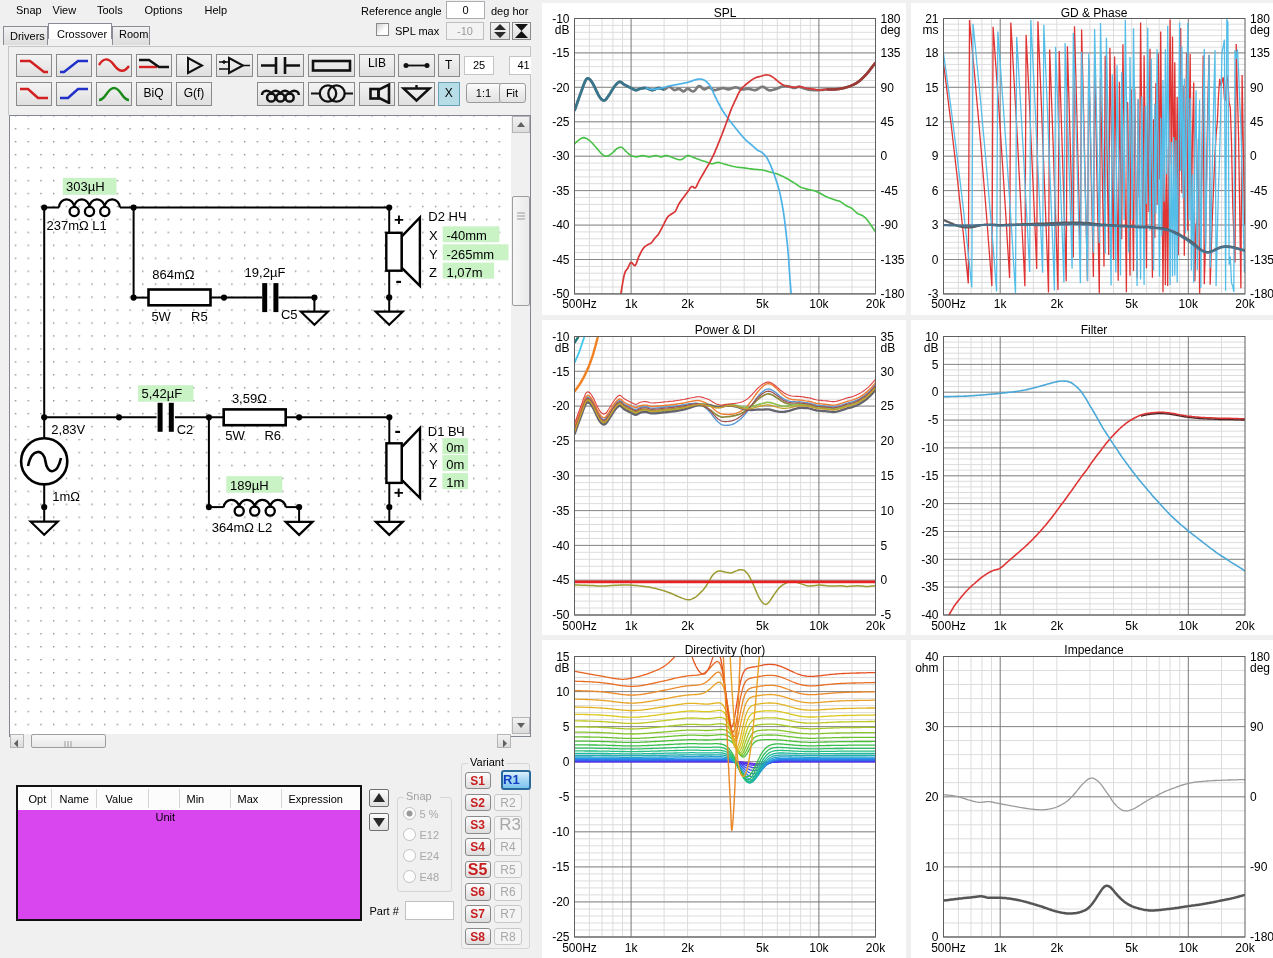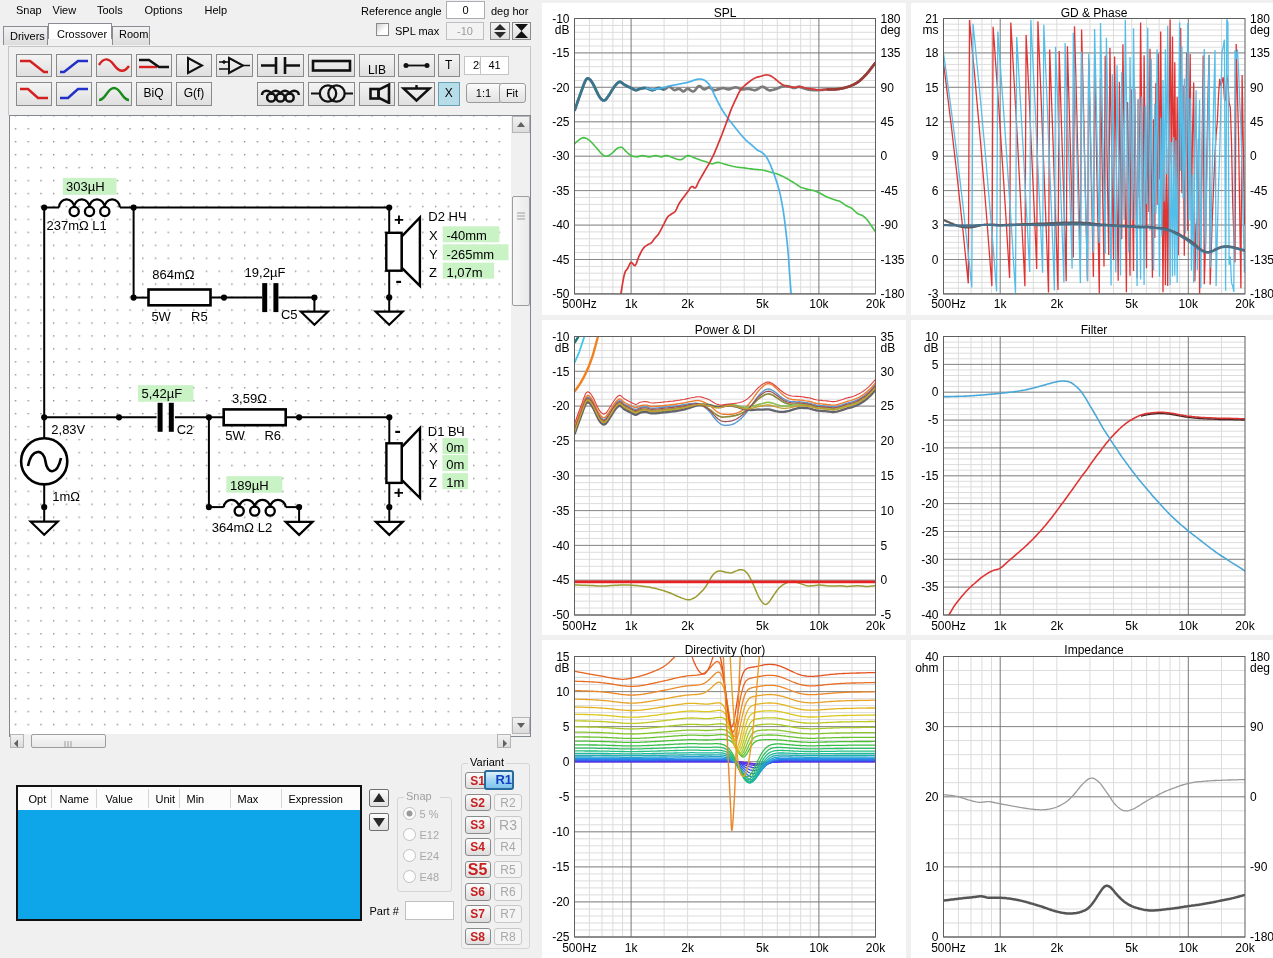--- a/index.html
+++ b/index.html
@@ -68,21 +68,21 @@
 <div class="btn" style="left:176px;top:82px;width:36px;height:23.5px">
     <div style="text-align:center;font-size:12px;padding-top:3px">G(f)</div>
   </div>
 <div class="btn" style="left:256.5px;top:53.5px;width:47px;height:23.5px"><svg width="45" height="21" viewBox="0 0 45 21">
       <path d="M3 10.5 H18 M27 10.5 H42 M18 2 V19 M27 2 V19" stroke="#111" stroke-width="2.6" fill="none"></path>
     </svg></div>
 <div class="btn" style="left:307.5px;top:53.5px;width:47px;height:23.5px"><svg width="45" height="21" viewBox="0 0 45 21">
       <rect x="4" y="6" width="37" height="9.5" fill="none" stroke="#111" stroke-width="2.6"></rect>
     </svg></div>
 <div class="btn" style="left:358.5px;top:53.5px;width:36.8px;height:23.5px">
-    <div style="text-align:center;font-size:12px;padding-top:8px">LIB</div>
+    <div style="text-align:center;font-size:12px;padding-top:1px">LIB</div>
   </div>
 <div class="btn" style="left:398px;top:53.5px;width:37.4px;height:23.5px"><svg width="35" height="21" viewBox="0 0 35 21">
       <circle cx="7" cy="10.5" r="2.5" fill="#111"></circle>
       <circle cx="28" cy="10.5" r="2.5" fill="#111"></circle>
       <path d="M7 10.5 H28" stroke="#111" stroke-width="1.8"></path>
     </svg></div>
 <div class="btn" style="left:438px;top:53.5px;width:21.5px;height:23.5px">
     <div style="text-align:center;font-size:12px;padding-top:3px">T</div>
   </div>
 <div class="btn" style="left:256.5px;top:82px;width:47px;height:23.5px"><svg width="45" height="21" viewBox="0 0 45 21">
@@ -98,21 +98,21 @@
     </svg></div>
 <div class="btn" style="left:358.5px;top:82px;width:36.8px;height:23.5px"><svg width="35" height="21" viewBox="0 0 35 21">
       <rect x="10.5" y="6" width="8" height="9.5" fill="none" stroke="#111" stroke-width="2.6"></rect>
       <path d="M18.5 6.8 L29 1.6 V19.9 L18.5 14.7 Z" fill="none" stroke="#111" stroke-width="2.6"></path>
     </svg></div>
 <div class="btn" style="left:398px;top:82px;width:37.4px;height:23.5px"><svg width="35" height="21" viewBox="0 0 35 21">
       <path d="M17.5 2 V5.5 M4.5 5.5 H30.5 L17.5 17.5 Z" fill="none" stroke="#111" stroke-width="2.4"></path>
     </svg></div>
 <div class="abs" style="left:438px;top:82px;width:21.5px;height:23.5px;background:#b7dde9;border:1px solid #6aa0b5;text-align:center;font-size:12px;padding-top:3px">X</div>
 <div class="txt" style="left:464px;top:56px;width:30px;height:19px;line-height:17px;border-color:#c4c4c4">25</div>
-<div class="txt" style="left:480px;top:56px;width:29px;height:19px;line-height:17px;border-color:#c4c4c4">41</div>
+<div class="txt" style="left:509px;top:56px;width:29px;height:19px;line-height:17px;border-color:#c4c4c4">41</div>
 <div class="tbtn" style="left:465.5px;top:82.5px;width:36px;height:20px;line-height:18px">1:1</div>
 <div class="tbtn" style="left:498.5px;top:82.5px;width:27px;height:20px;line-height:18px">Fit</div>
 <svg class="abs" style="left:9px;top:115px" width="522" height="633" font-family="&quot;Liberation Sans&quot;, sans-serif">
     <rect x="0.5" y="0.5" width="521" height="621" fill="none" stroke="#828790"></rect>
     <defs>
       <pattern id="dots" width="12.73" height="12.95" patternUnits="userSpaceOnUse" x="5.8" y="0.1">
 <rect width="12.73" height="12.95" fill="#fff"></rect>
         <rect x="0" y="0" width="1.4" height="1.4" fill="#8f8f8f"></rect>
       </pattern>
     </defs>
@@ -236,26 +236,26 @@
 <div class="abs" style="left:10px;top:734px;width:501px;height:13.5px;background:#f0f0f0"></div>
 <div class="abs" style="left:10px;top:734px;width:14px;height:13.5px;background:linear-gradient(#f2f2f2,#dcdcdc);border:1px solid #b5b5b5"><svg width="12" height="11">
       <path d="M7 1.5 L3 5.5 L7 9.5 Z" fill="#606060"></path>
     </svg></div>
 <div class="abs" style="left:497px;top:734px;width:14px;height:13.5px;background:linear-gradient(#f2f2f2,#dcdcdc);border:1px solid #b5b5b5"><svg width="12" height="11">
       <path d="M5 1.5 L9 5.5 L5 9.5 Z" fill="#606060"></path>
     </svg></div>
 <div class="abs" style="left:31px;top:734px;width:75px;height:13.5px;background:linear-gradient(#f8f8f8,#e8e8e8);border:1px solid #9d9d9d;border-radius:2px"><svg width="73" height="11">
       <path d="M33 3 V9 M36 3 V9 M39 3 V9" stroke="#9d9d9d" stroke-width="1"></path>
     </svg></div>
-<div class="abs" style="left:15.5px;top:785px;width:346px;height:136px;border:2px solid #111;background:#0ea5e9">
+<div class="abs" style="left:15.5px;top:785px;width:346px;height:136px;border:2px solid #111;background:#d946ef">
 <div style="height:23px;background:#fcfcfc;position:relative;font-size:11px;color:#000">
 <span style="position:absolute;left:11px;top:6px">Opt</span>
 <span style="position:absolute;left:42px;top:6px">Name</span>
 <span style="position:absolute;left:88px;top:6px">Value</span>
-<span style="position:absolute;left:138px;top:6px">Unit</span>
+<span style="position:absolute;left:138px;top:24px">Unit</span>
 <span style="position:absolute;left:169px;top:6px">Min</span>
 <span style="position:absolute;left:220px;top:6px">Max</span>
 <span style="position:absolute;left:271px;top:6px">Expression</span>
 <i style="position:absolute;left:33px;top:2px;width:1px;height:19px;background:#d5d5d5"></i>
 <i style="position:absolute;left:78px;top:2px;width:1px;height:19px;background:#d5d5d5"></i>
 <i style="position:absolute;left:130px;top:2px;width:1px;height:19px;background:#d5d5d5"></i>
 <i style="position:absolute;left:161px;top:2px;width:1px;height:19px;background:#d5d5d5"></i>
 <i style="position:absolute;left:212px;top:2px;width:1px;height:19px;background:#d5d5d5"></i>
 <i style="position:absolute;left:263px;top:2px;width:1px;height:19px;background:#d5d5d5"></i>
 </div>
@@ -283,25 +283,25 @@
 <div class="abs" style="left:419.5px;top:849.5px;font-size:11px;color:#a8a8a8">E24</div>
 <svg class="abs" style="left:402.5px;top:870px" width="14" height="14">
     <circle cx="6.5" cy="6.5" r="6" fill="#fdfdfd" stroke="#c0c0c0"></circle>
   </svg>
 <div class="abs" style="left:419.5px;top:871px;font-size:11px;color:#a8a8a8">E48</div>
 <div class="abs t11" style="left:369.5px;top:904.5px">Part #</div>
 <div class="abs" style="left:404.5px;top:901px;width:49px;height:19px;background:#fff;border:1px solid #c0c0c0"></div>
 <div class="abs" style="left:460.5px;top:763px;width:69.5px;height:186px;border:1px solid #d5d5d5;border-radius:3px"></div>
 <div class="abs" style="left:468px;top:755.5px;background:#f0f0f0;font-size:11px;color:#000;padding:0 2px">Variant</div>
 <div class="abs" style="left:464.5px;top:771.5px;width:26px;height:17.5px;background:linear-gradient(#fdfdfd,#eee 45%,#ddd);border:1px solid #8a8a8a;border-radius:3px;text-align:center;font-size:12px;font-weight:bold;color:#c82020;line-height:16px">S1</div>
-<div class="abs" style="left:484px;top:770.0px;width:30px;height:20px;background:linear-gradient(#dcf0fc,#a8d8f4 45%,#7cc3ee);border:2px solid #2a6a9a;border-radius:3px;text-align:right;font-size:13px;font-weight:bold;color:#1040c0;line-height:16px">R1</div>
+<div class="abs" style="left:501px;top:770.0px;width:30px;height:20px;background:linear-gradient(#dcf0fc,#a8d8f4 45%,#7cc3ee);border:2px solid #2a6a9a;border-radius:3px;text-align:left;font-size:13px;font-weight:bold;color:#1040c0;line-height:16px">R1</div>
 <div class="abs" style="left:464.5px;top:793.8px;width:26px;height:17.5px;background:linear-gradient(#fdfdfd,#eee 45%,#ddd);border:1px solid #8a8a8a;border-radius:3px;text-align:center;font-size:12px;font-weight:bold;color:#c82020;line-height:16px">S2</div>
 <div class="abs" style="left:494px;top:793.8px;width:28px;height:17.5px;background:#f4f4f4;border:1px solid #c8c8c8;border-radius:3px;text-align:center;font-size:12px;color:#a8a8a8;line-height:16px">R2</div>
 <div class="abs" style="left:464.5px;top:816.1px;width:26px;height:17.5px;background:linear-gradient(#fdfdfd,#eee 45%,#ddd);border:1px solid #8a8a8a;border-radius:3px;text-align:center;font-size:12px;font-weight:bold;color:#c82020;line-height:16px">S3</div>
-<div class="abs" style="left:494px;top:816.1px;width:28px;height:28px;background:#f4f4f4;border:1px solid #c8c8c8;border-radius:3px;text-align:center;font-size:14px;color:#a8a8a8;line-height:16px">R3</div>
+<div class="abs" style="left:494px;top:816.1px;width:28px;height:28px;background:#f4f4f4;border:1px solid #c8c8c8;border-radius:3px;text-align:right;font-size:17px;color:#a8a8a8;line-height:16px">R3</div>
 <div class="abs" style="left:464.5px;top:838.4px;width:26px;height:17.5px;background:linear-gradient(#fdfdfd,#eee 45%,#ddd);border:1px solid #8a8a8a;border-radius:3px;text-align:center;font-size:12px;font-weight:bold;color:#c82020;line-height:16px">S4</div>
 <div class="abs" style="left:494px;top:838.4px;width:28px;height:17.5px;background:#f4f4f4;border:1px solid #c8c8c8;border-radius:3px;text-align:center;font-size:12px;color:#a8a8a8;line-height:16px">R4</div>
 <div class="abs" style="left:464.5px;top:860.7px;width:26px;height:17.5px;background:linear-gradient(#fdfdfd,#eee 45%,#ddd);border:1px solid #8a8a8a;border-radius:3px;text-align:center;font-size:16px;font-weight:bold;color:#c82020;line-height:16px">S5</div>
 <div class="abs" style="left:494px;top:860.7px;width:28px;height:17.5px;background:#f4f4f4;border:1px solid #c8c8c8;border-radius:3px;text-align:center;font-size:12px;color:#a8a8a8;line-height:16px">R5</div>
 <div class="abs" style="left:464.5px;top:883.0px;width:26px;height:17.5px;background:linear-gradient(#fdfdfd,#eee 45%,#ddd);border:1px solid #8a8a8a;border-radius:3px;text-align:center;font-size:12px;font-weight:bold;color:#c82020;line-height:16px">S6</div>
 <div class="abs" style="left:494px;top:883.0px;width:28px;height:17.5px;background:#f4f4f4;border:1px solid #c8c8c8;border-radius:3px;text-align:center;font-size:12px;color:#a8a8a8;line-height:16px">R6</div>
 <div class="abs" style="left:464.5px;top:905.3px;width:26px;height:17.5px;background:linear-gradient(#fdfdfd,#eee 45%,#ddd);border:1px solid #8a8a8a;border-radius:3px;text-align:center;font-size:12px;font-weight:bold;color:#c82020;line-height:16px">S7</div>
 <div class="abs" style="left:494px;top:905.3px;width:28px;height:17.5px;background:#f4f4f4;border:1px solid #c8c8c8;border-radius:3px;text-align:center;font-size:12px;color:#a8a8a8;line-height:16px">R7</div>
 <div class="abs" style="left:464.5px;top:927.6px;width:26px;height:17.5px;background:linear-gradient(#fdfdfd,#eee 45%,#ddd);border:1px solid #8a8a8a;border-radius:3px;text-align:center;font-size:12px;font-weight:bold;color:#c82020;line-height:16px">S8</div>
 <div class="abs" style="left:494px;top:927.6px;width:28px;height:17.5px;background:#f4f4f4;border:1px solid #c8c8c8;border-radius:3px;text-align:center;font-size:12px;color:#a8a8a8;line-height:16px">R8</div>

